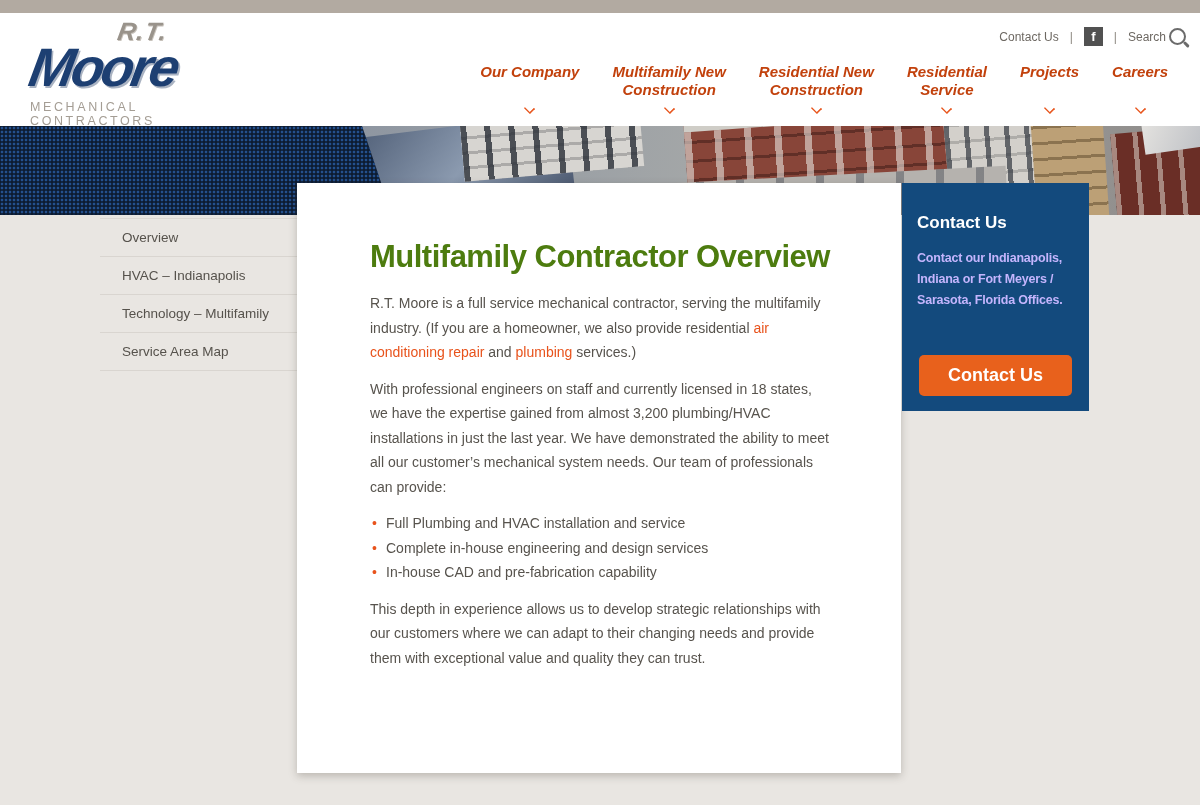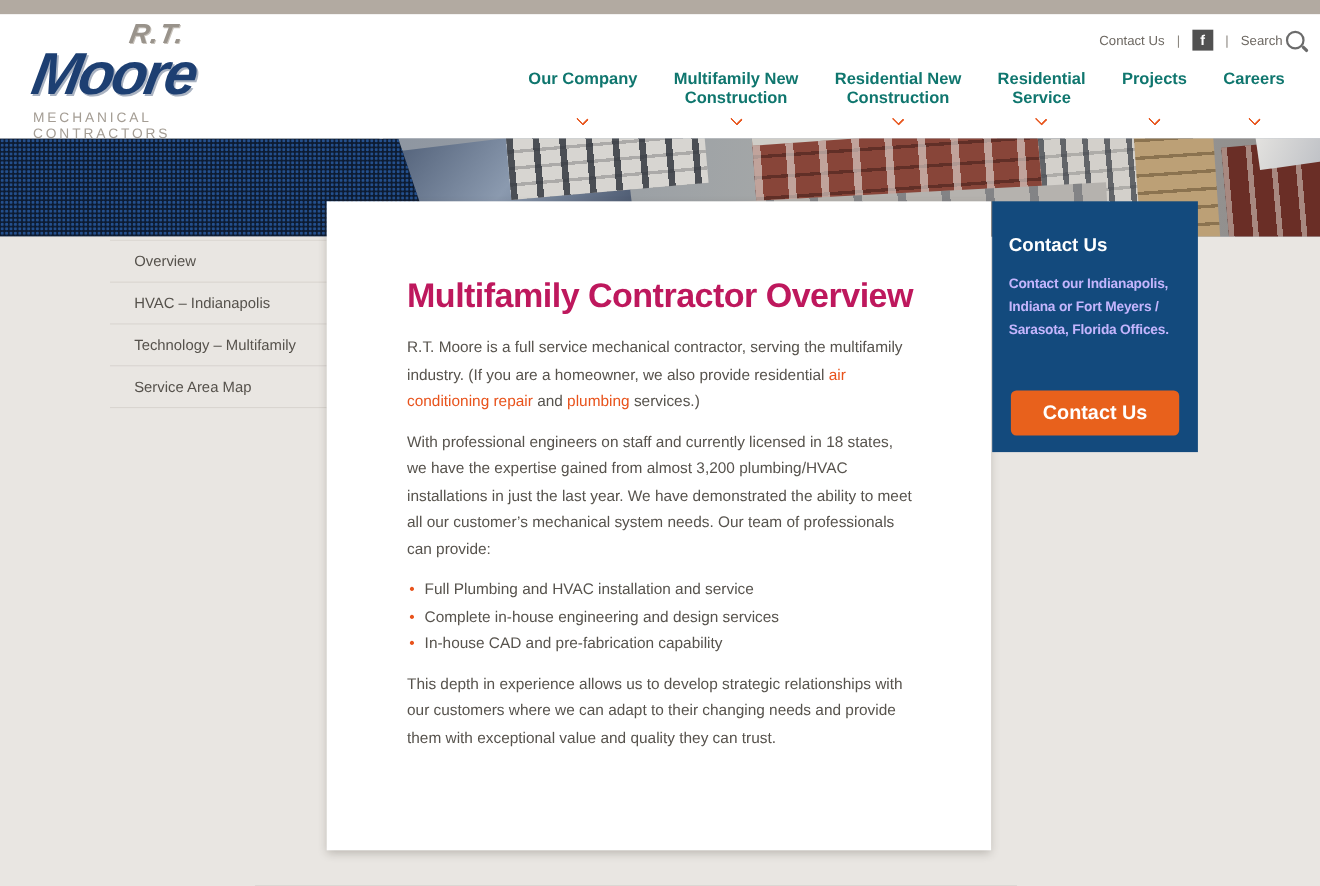--- a/index.html
+++ b/index.html
@@ -31,22 +31,22 @@
       justify-content:center;font-size:13px;font-weight:bold;cursor:pointer;}
   .search{display:flex;align-items:center;gap:3px;cursor:pointer;}
   .mag{position:relative;width:13px;height:13px;border:2px solid #6b6b6b;border-radius:50%;
        display:inline-block;}
   .mag::after{content:"";position:absolute;width:7px;height:2.5px;background:#6b6b6b;
        right:-6px;bottom:-2px;transform:rotate(45deg);border-radius:2px;}
 
   
   .nav{position:absolute;right:32px;top:50px;display:flex;gap:33px;align-items:flex-start;}
   .nav-item{display:flex;flex-direction:column;align-items:center;min-height:50px;cursor:pointer;}
-  .nav-line{display:block;font-weight:bold;font-size:15px;line-height:17.5px;color:#0f766e;
-            text-align:center;white-space:nowrap;}
+  .nav-line{display:block;font-weight:bold;font-size:15px;line-height:17.5px;color:#c2410c;
+            text-align:center;white-space:nowrap;font-style:italic;}
   .chev{margin-top:auto;width:7px;height:7px;border-right:2.5px solid #e8571f;
         border-bottom:2.5px solid #e8571f;transform:rotate(45deg) scale(1,.85);border-radius:1px;}
 
   
   .hero{position:absolute;top:126px;left:0;width:1200px;height:89px;overflow:hidden;background:#8b95a3;}
   .hero-photo{position:absolute;inset:-8px;filter:blur(.7px) saturate(.9);
       background:linear-gradient(95deg,#6f7988 0%,#8d96a2 30%,#a7a9a8 62%,#8d8a88 100%);}
   .bld{position:absolute;}
   .b-roofs{left:320px;top:10px;width:260px;height:90px;transform:rotate(-7deg);
       background:linear-gradient(135deg,#3e4f6b,#8a9ab2 55%,#46546e);}
@@ -79,21 +79,21 @@
   
   .sidebar{position:absolute;left:100px;top:218px;width:197px;}
   .side-list{list-style:none;margin:0;padding:0;border-top:1px solid #dcd8d3;}
   .side-item{border-bottom:1px solid #d9d5d0;padding:11px 0 11px 22px;font-size:13.5px;
       color:#56524c;cursor:pointer;}
 
   
   .card{position:absolute;left:297px;top:183px;width:604px;height:590px;background:#ffffff;
       box-shadow:0 3px 8px rgba(70,60,50,.28);box-sizing:border-box;
       padding:52px 69px 0 73px;}
-  .card h1{margin:16px 0 16px;font-size:31px;line-height:36px;font-weight:bold;color:#be185d;
+  .card h1{margin:4px 0 16px;font-size:31px;line-height:36px;font-weight:bold;color:#4d7c0f;
       letter-spacing:-.5px;}
   .card p{margin:0 0 12px;font-size:14px;line-height:24.5px;color:#57534d;}
   .card a{color:#e8531c;text-decoration:none;cursor:pointer;}
   .features{list-style:none;margin:2px 0 12px;padding:0;}
   .features li{position:relative;padding-left:16px;font-size:14px;line-height:24.5px;color:#57534d;}
   .features li::before{content:"•";position:absolute;left:2px;color:#e8531c;}
 
   
   .panel{position:absolute;left:902px;top:183px;width:187px;height:228px;background:#134a7d;
       box-sizing:border-box;padding:30px 15px 0;}

